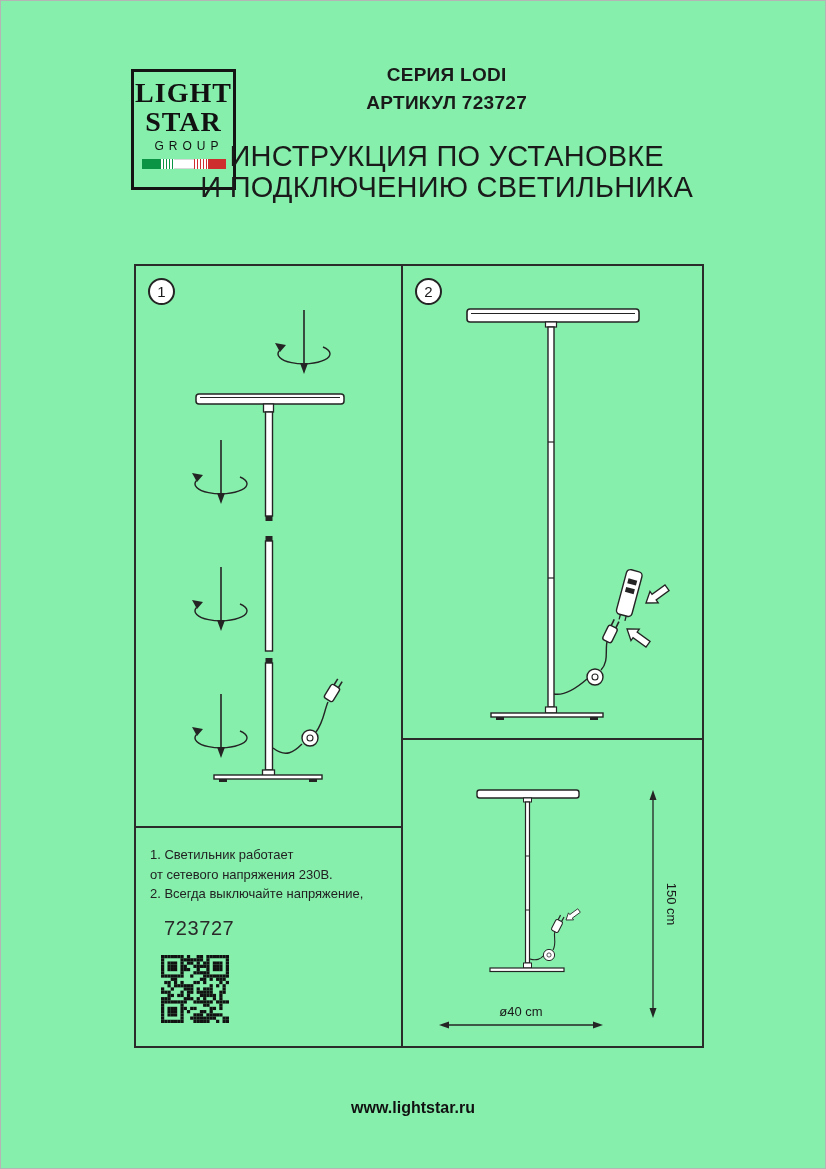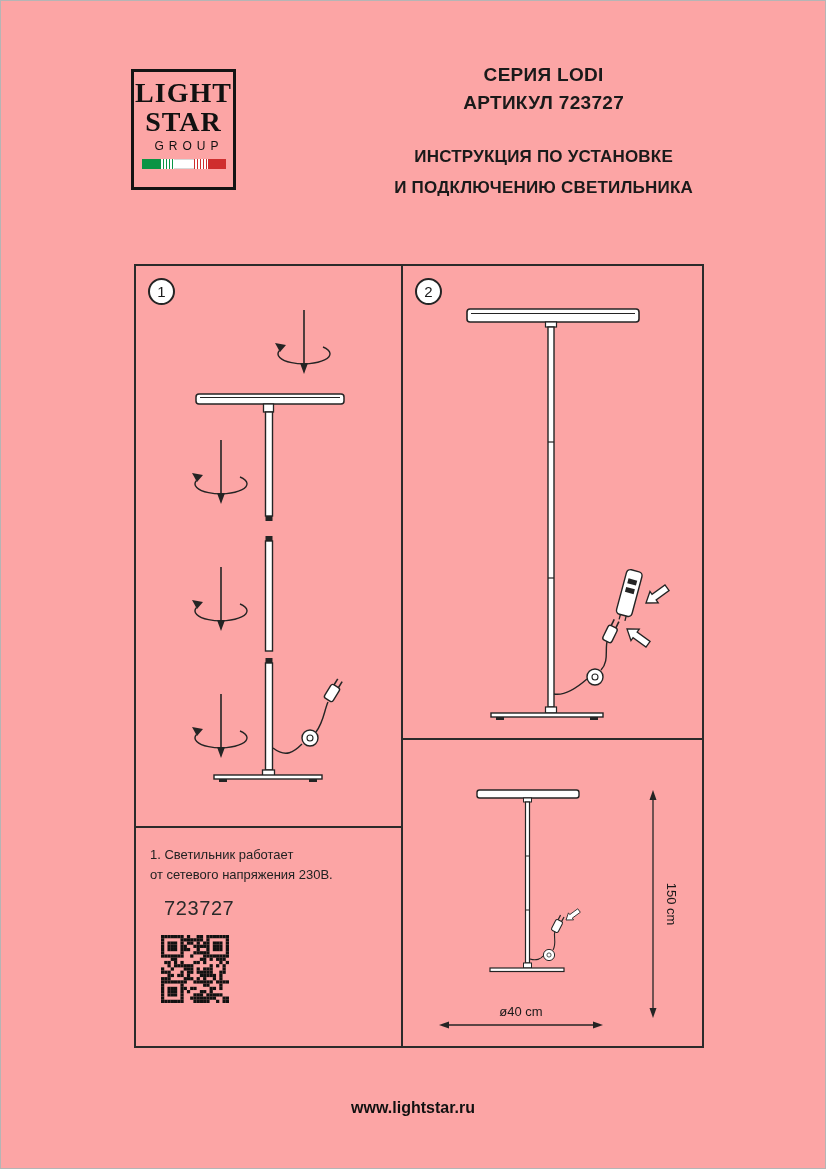--- a/index.html
+++ b/index.html
@@ -1,34 +1,34 @@
 <!DOCTYPE html>
 <html><head>
 <meta charset="utf-8">
 <style>
   * { margin:0; padding:0; box-sizing:border-box; }
   html,body { background:#ffffff; }
   body { font-family:"Liberation Sans", sans-serif; color:#1a1a1a; }
-  .page { position:relative; width:826px; height:1169px; background:#fca5a5; border:1px solid #b5b5b5; overflow:hidden; margin:0 auto; }
+  .page { position:relative; width:826px; height:1169px; background:#86efac; border:1px solid #b5b5b5; overflow:hidden; margin:0 auto; }
 
   
   .logo { position:absolute; left:130px; top:68px; width:105px; height:121px; border:3px solid #141414; text-align:center; padding-top:6px; }
   .logo-word { font-family:"Liberation Serif", serif; font-weight:bold; font-size:28px; line-height:29px; letter-spacing:1px; color:#111; }
   .logo-group { margin-top:3px; font-size:12px; letter-spacing:5px; padding-left:5px; color:#111;margin-left:6px; }
   .logo-flag { margin:6px auto 0; width:84px; height:10px; display:flex; }
   .fseg-g  { width:18px; background:#0b9444; }
   .fseg-gh { width:14px; background:repeating-linear-gradient(90deg,#0b9444 0 1px,#ffffff 1px 3px); }
   .fseg-w  { flex:1; background:#ffffff; border-top:1px solid #d8d8d8; border-bottom:1px solid #d8d8d8; }
   .fseg-rh { width:14px; background:repeating-linear-gradient(90deg,#cf2e2e 0 1px,#ffffff 1px 3px); }
   .fseg-r  { width:18px; background:#cf2e2e; }
 
   
   .header-text { position:absolute; top:60px; right:132px; text-align:center; }
   .header-series, .header-article { font-size:19px; font-weight:bold; line-height:28px; letter-spacing:0.3px; }
-  .header-title { margin-top:24px; font-size:17px; font-weight:bold; line-height:31px; letter-spacing:0.2px; }
+  .header-title { margin-top:24px; font-size:29px; font-weight:normal; line-height:31px; letter-spacing:0.2px; }
 
   
   .content { position:absolute; left:133px; top:263px; width:570px; height:784px; border:2px solid #2b2b2b; }
   .vline        { position:absolute; left:265px; top:0;     width:2px;   height:780px; background:#2b2b2b; }
   .hline-left   { position:absolute; left:0;     top:560px; width:265px; height:2px;   background:#2b2b2b; }
   .hline-right  { position:absolute; left:267px; top:472px; width:299px; height:2px;   background:#2b2b2b; }
 
   .diagram { position:absolute; }
   .step-badge { position:absolute; width:27px; height:27px; border:2px solid #242424; border-radius:50%;
                 display:flex; align-items:center; justify-content:center; font-size:15px; background:#fff; z-index:2; }
@@ -236,20 +236,21 @@
         <line class="ln" x1="42" y1="285" x2="194" y2="285" stroke-width="1.3"></line>
         <polygon class="fb" points="36,285 46,281.5 46,288.5"></polygon>
         <polygon class="fb" points="200,285 190,281.5 190,288.5"></polygon>
         <text x="118" y="276" text-anchor="middle">ø40 cm</text>
       </g>
     </svg>
 
     <div class="notes-panel">
       <div class="note-line">1. Светильник работает</div>
       <div class="note-line">от сетевого напряжения 230В.</div>
+      <div class="note-line">2. Всегда выключайте напряжение,</div>
       <div class="article-code">723727</div>
       <svg id="qr" class="qr" width="68" height="68" viewBox="0 0 63 63">
           <rect x="0" y="0" width="3" height="3"></rect>
           <rect x="3" y="0" width="3" height="3"></rect>
           <rect x="6" y="0" width="3" height="3"></rect>
           <rect x="9" y="0" width="3" height="3"></rect>
           <rect x="12" y="0" width="3" height="3"></rect>
           <rect x="15" y="0" width="3" height="3"></rect>
           <rect x="18" y="0" width="3" height="3"></rect>
           <rect x="24" y="0" width="3" height="3"></rect>

